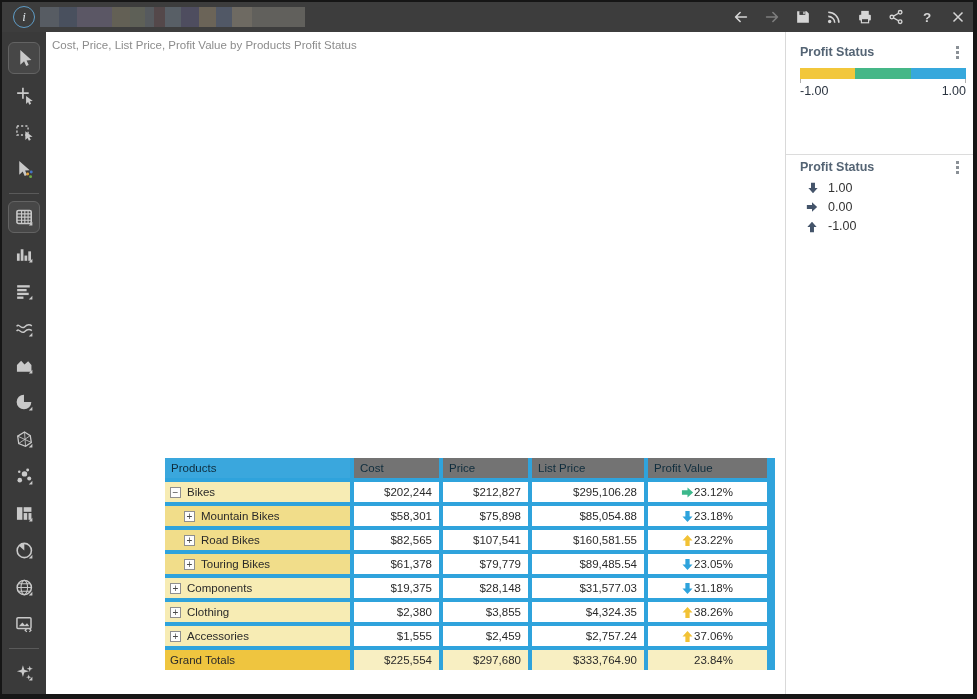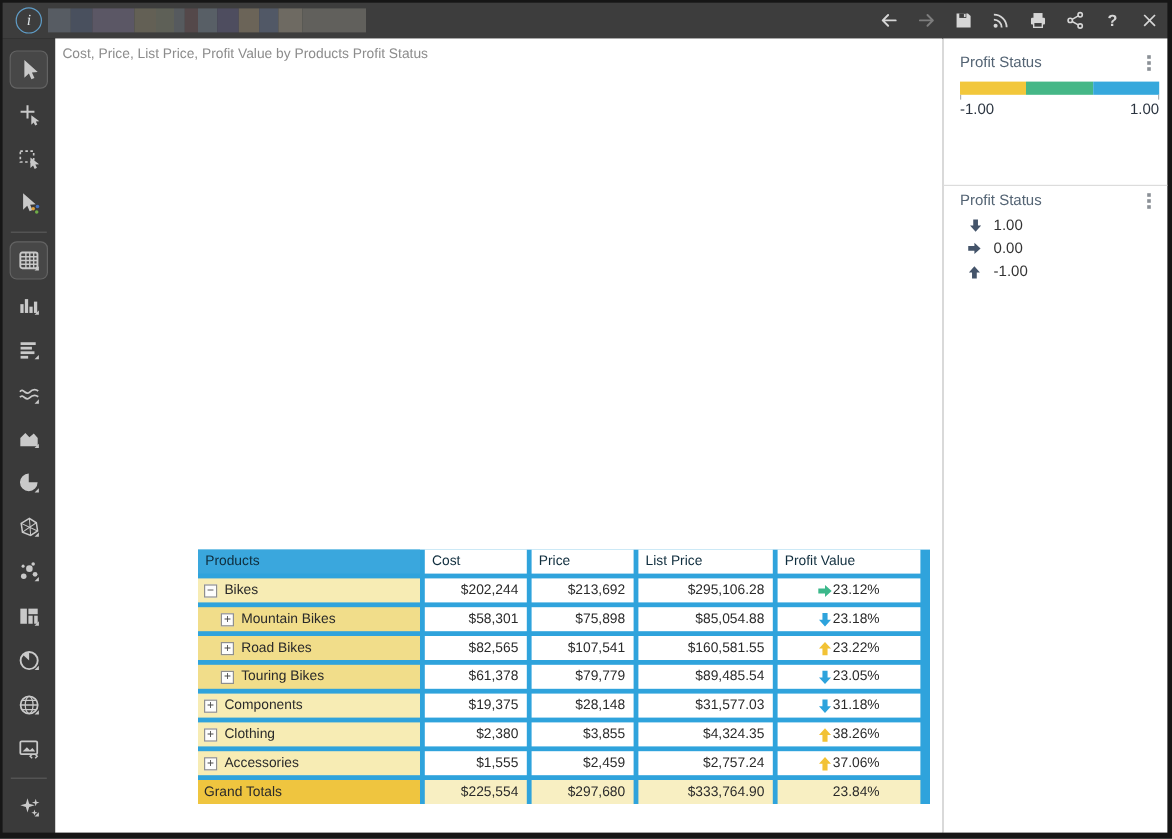--- a/index.html
+++ b/index.html
@@ -26,37 +26,37 @@
   .sb-divider { width:30px; border-top:1px solid #5a5a5a; margin:3px 0 7px 0; flex:0 0 1px; }
 
   .canvas { width:739px; background:#ffffff; position:relative; flex:0 0 739px; }
   .viz-title { position:absolute; left:6px; top:7px; font-size:11.5px; color:#8c8c8c; }
   .panel-divider { width:1px; background:#d9d9d9; flex:0 0 1px; }
 
   
   .ptable { position:absolute; left:119px; top:426px; width:610px; background:#2fa3dc; padding:0; display:grid; grid-template-columns:185px 85px 85px 112px 119px; grid-auto-rows:20px; gap:4px; font-size:11.5px; color:#2a2a2a; }
   .th { display:flex; align-items:center; padding-left:6px; color:#0f2d3d; }
   .th-dim { background:#3aa7dd; }
-  .th-measure { background:#ffffff; }
+  .th-measure { background:#737373; }
   .cell-product { display:flex; align-items:center; padding-left:5px; background:#f7ecb4; }
   .cell-product.child { background:#f1dd8a; padding-left:19px; }
   .cell-product.grand { background:#efc53f; }
   .expander { width:11px; height:11px; background:#fdfdfd; border:1px solid #8f8f8f; color:#4a4a4a; font-size:10px; line-height:9px; text-align:center; margin-right:6px; flex:0 0 11px; cursor:pointer; }
   .cell-num { background:#ffffff; display:flex; align-items:center; justify-content:flex-end; padding-right:7px; }
   .cell-pct { background:#ffffff; display:flex; align-items:center; justify-content:center; padding:0 8px 0 7px; }
   .cell-pct .spacer { width:13px; }
   .grand-bg { background:#f8efc2 !important; }
   .arrow-ico { width:13px; height:13px; display:flex; }
   .arrow-ico svg { width:13px; height:13px; }
   .rot-down { transform:rotate(90deg); }
   .rot-up { transform:rotate(-90deg); }
 
   
   .rightpanel { flex:1; background:#ffffff; position:relative; font-size:12px; }
-  .legend-title { position:absolute; left:14px; font-weight:normal; color:#546474; font-size:12.5px; }
+  .legend-title { position:absolute; left:14px; font-weight:bold; color:#546474; font-size:12.5px; }
   .kebab { position:absolute; right:9px; width:14px; height:16px; display:flex; flex-direction:column; align-items:center; justify-content:center; gap:2px; cursor:pointer; }
   .kebab i { width:3px; height:3px; background:#8a9096; display:block; }
   .grad-bar { position:absolute; left:14px; top:36px; width:166px; height:11px; display:flex; }
   .grad-bar div { flex:1; height:11px; }
   .grad-tick { position:absolute; top:47px; width:1px; height:4px; background:#b0b0b0; }
   .grad-labels { position:absolute; left:14px; top:52px; width:166px; display:flex; justify-content:space-between; color:#2b3440; font-size:12.5px; }
   .legend-sep { position:absolute; left:0; top:122px; width:100%; border-top:1px solid #dcdcdc; }
   .cat-items { position:absolute; left:20px; top:149px; display:flex; flex-direction:column; gap:5px; }
   .cat-item { display:flex; align-items:center; gap:9px; height:14px; cursor:pointer; }
   .cat-item .arrow-ico svg { width:12px; height:12px; }
@@ -274,21 +274,21 @@
           <div class="th th-dim">Products</div>
           <div class="th th-measure">Cost</div>
           <div class="th th-measure">Price</div>
           <div class="th th-measure">List Price</div>
           <div class="th th-measure">Profit Value</div>
           <div class="cell-product">
             <span class="expander">−</span>
             <span>Bikes</span>
           </div>
           <div class="cell-num">$202,244</div>
-          <div class="cell-num">$213,692</div>
+          <div class="cell-num">$212,827</div>
           <div class="cell-num">$295,106.28</div>
           <div class="cell-pct">
             <span class="arrow-ico">
               <svg viewBox="0 0 14 14">
                 <path d="M1 4.7 H7 V1.6 L13 7 L7 12.4 V9.3 H1 Z" fill="#3CB88B"></path>
               </svg>
             </span>
             <span>23.12%</span>
           </div>
           <div class="cell-product child">

